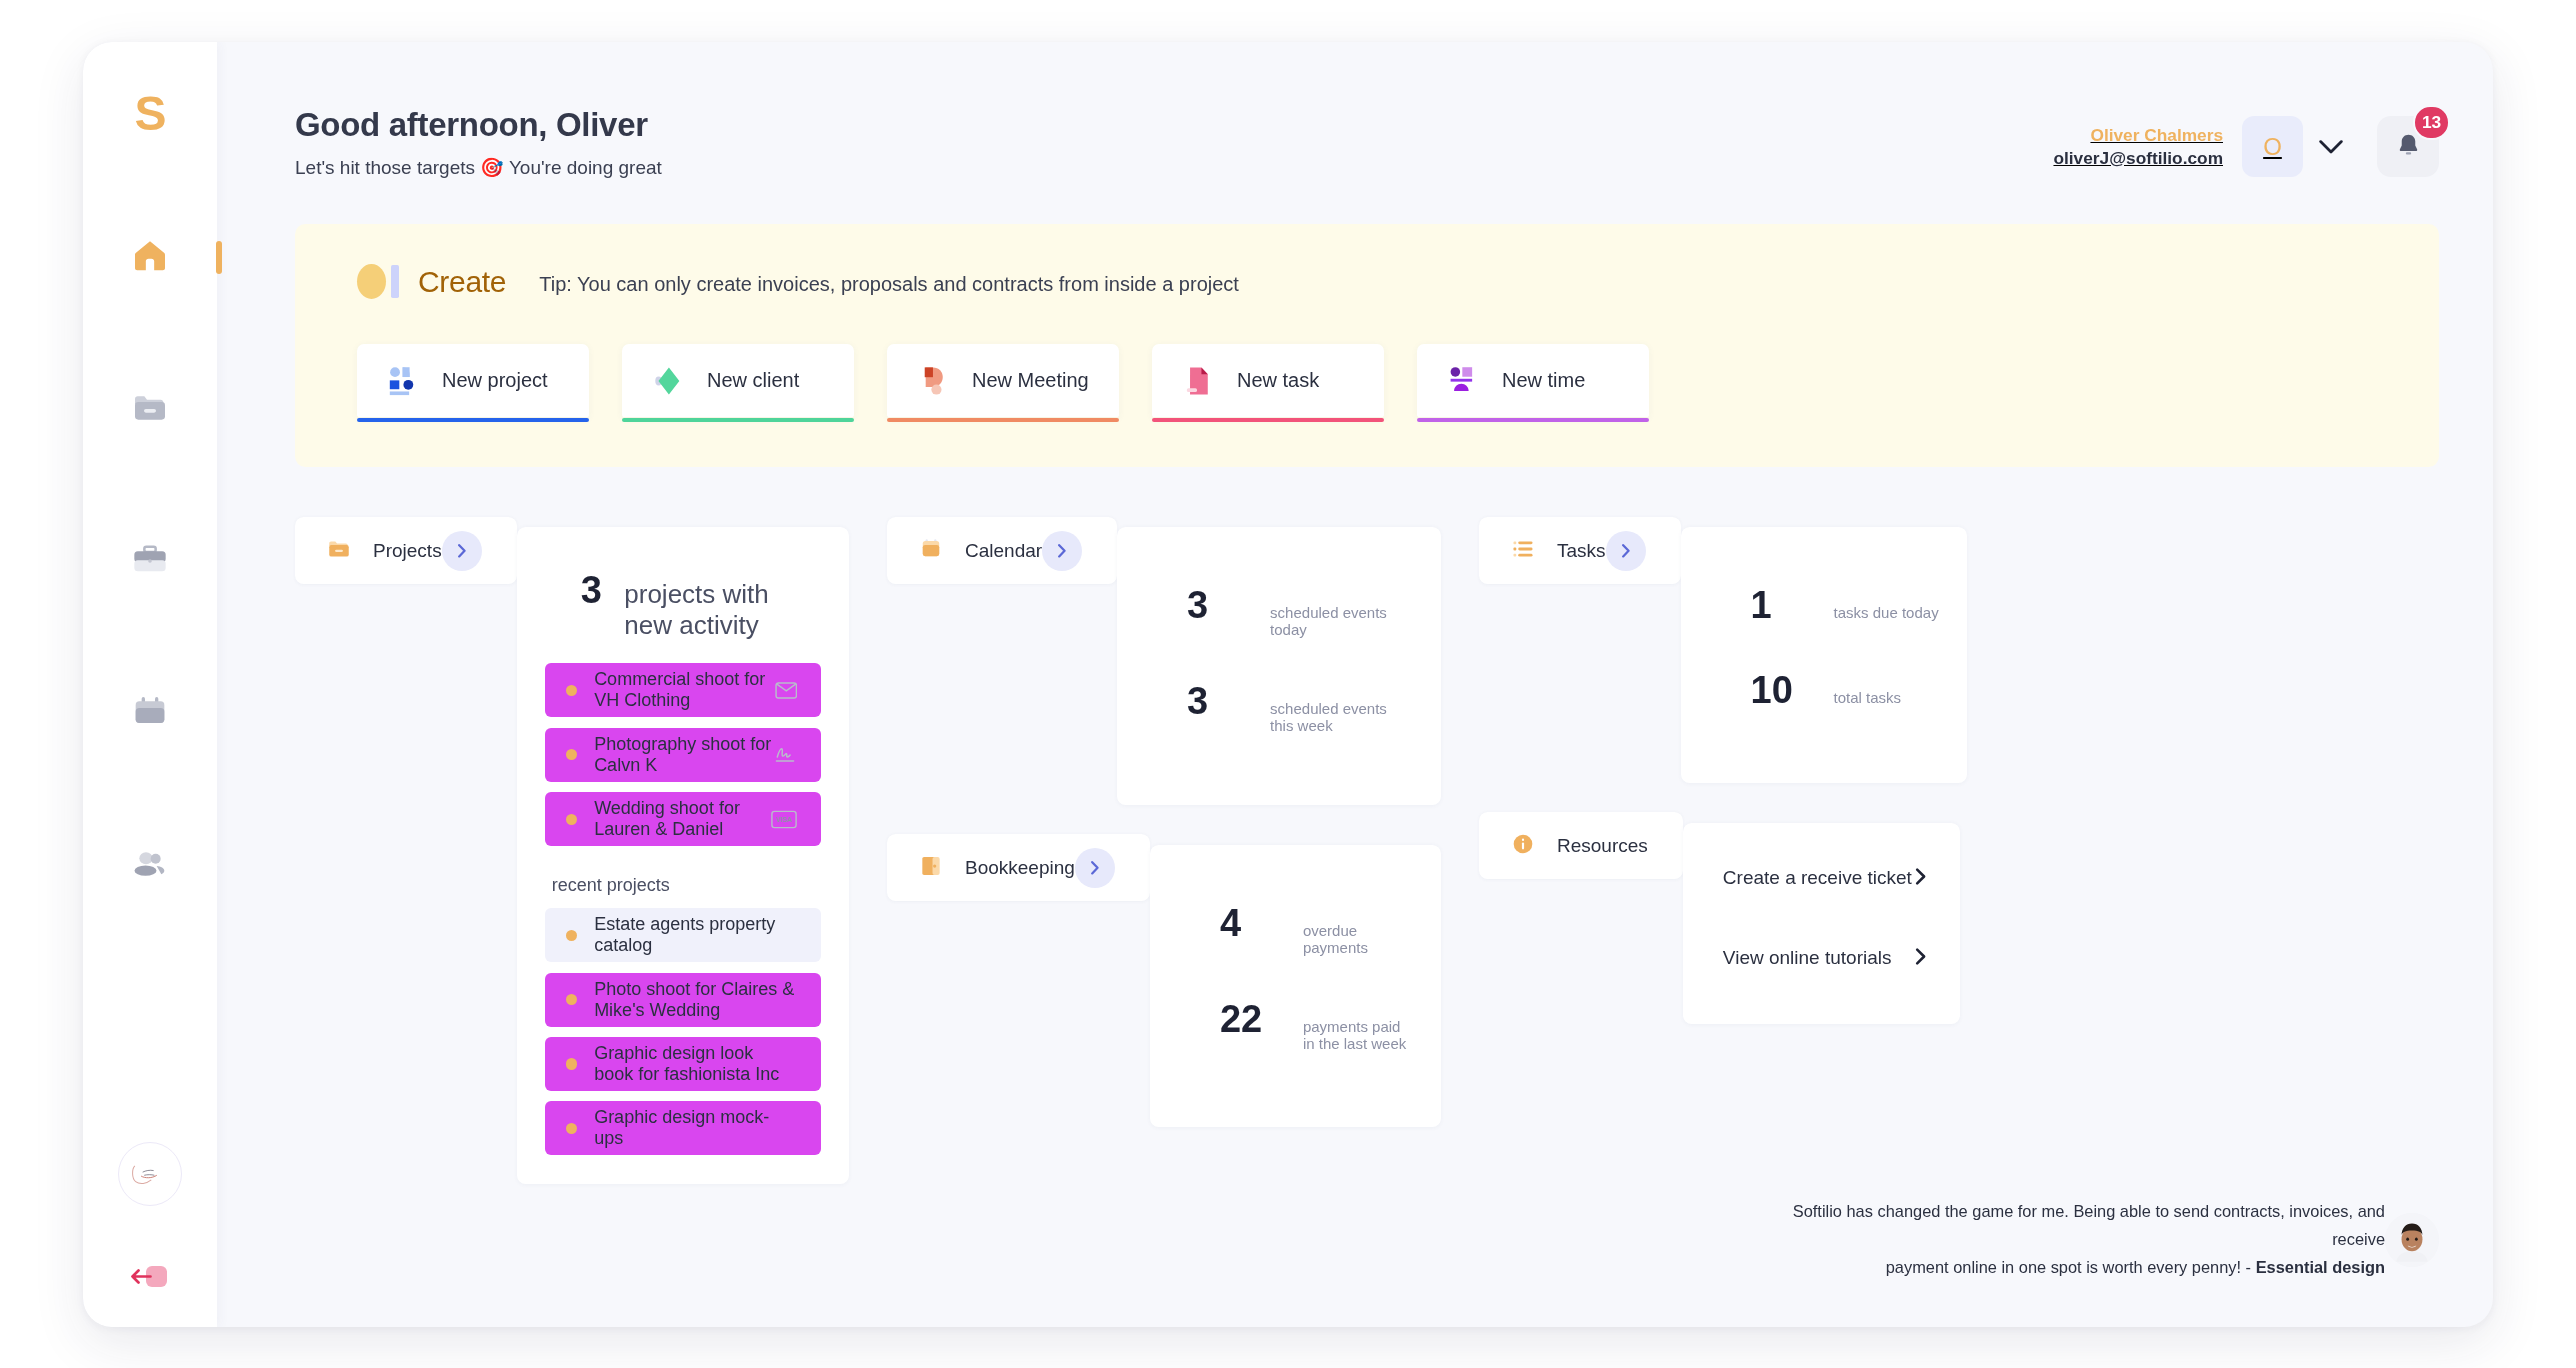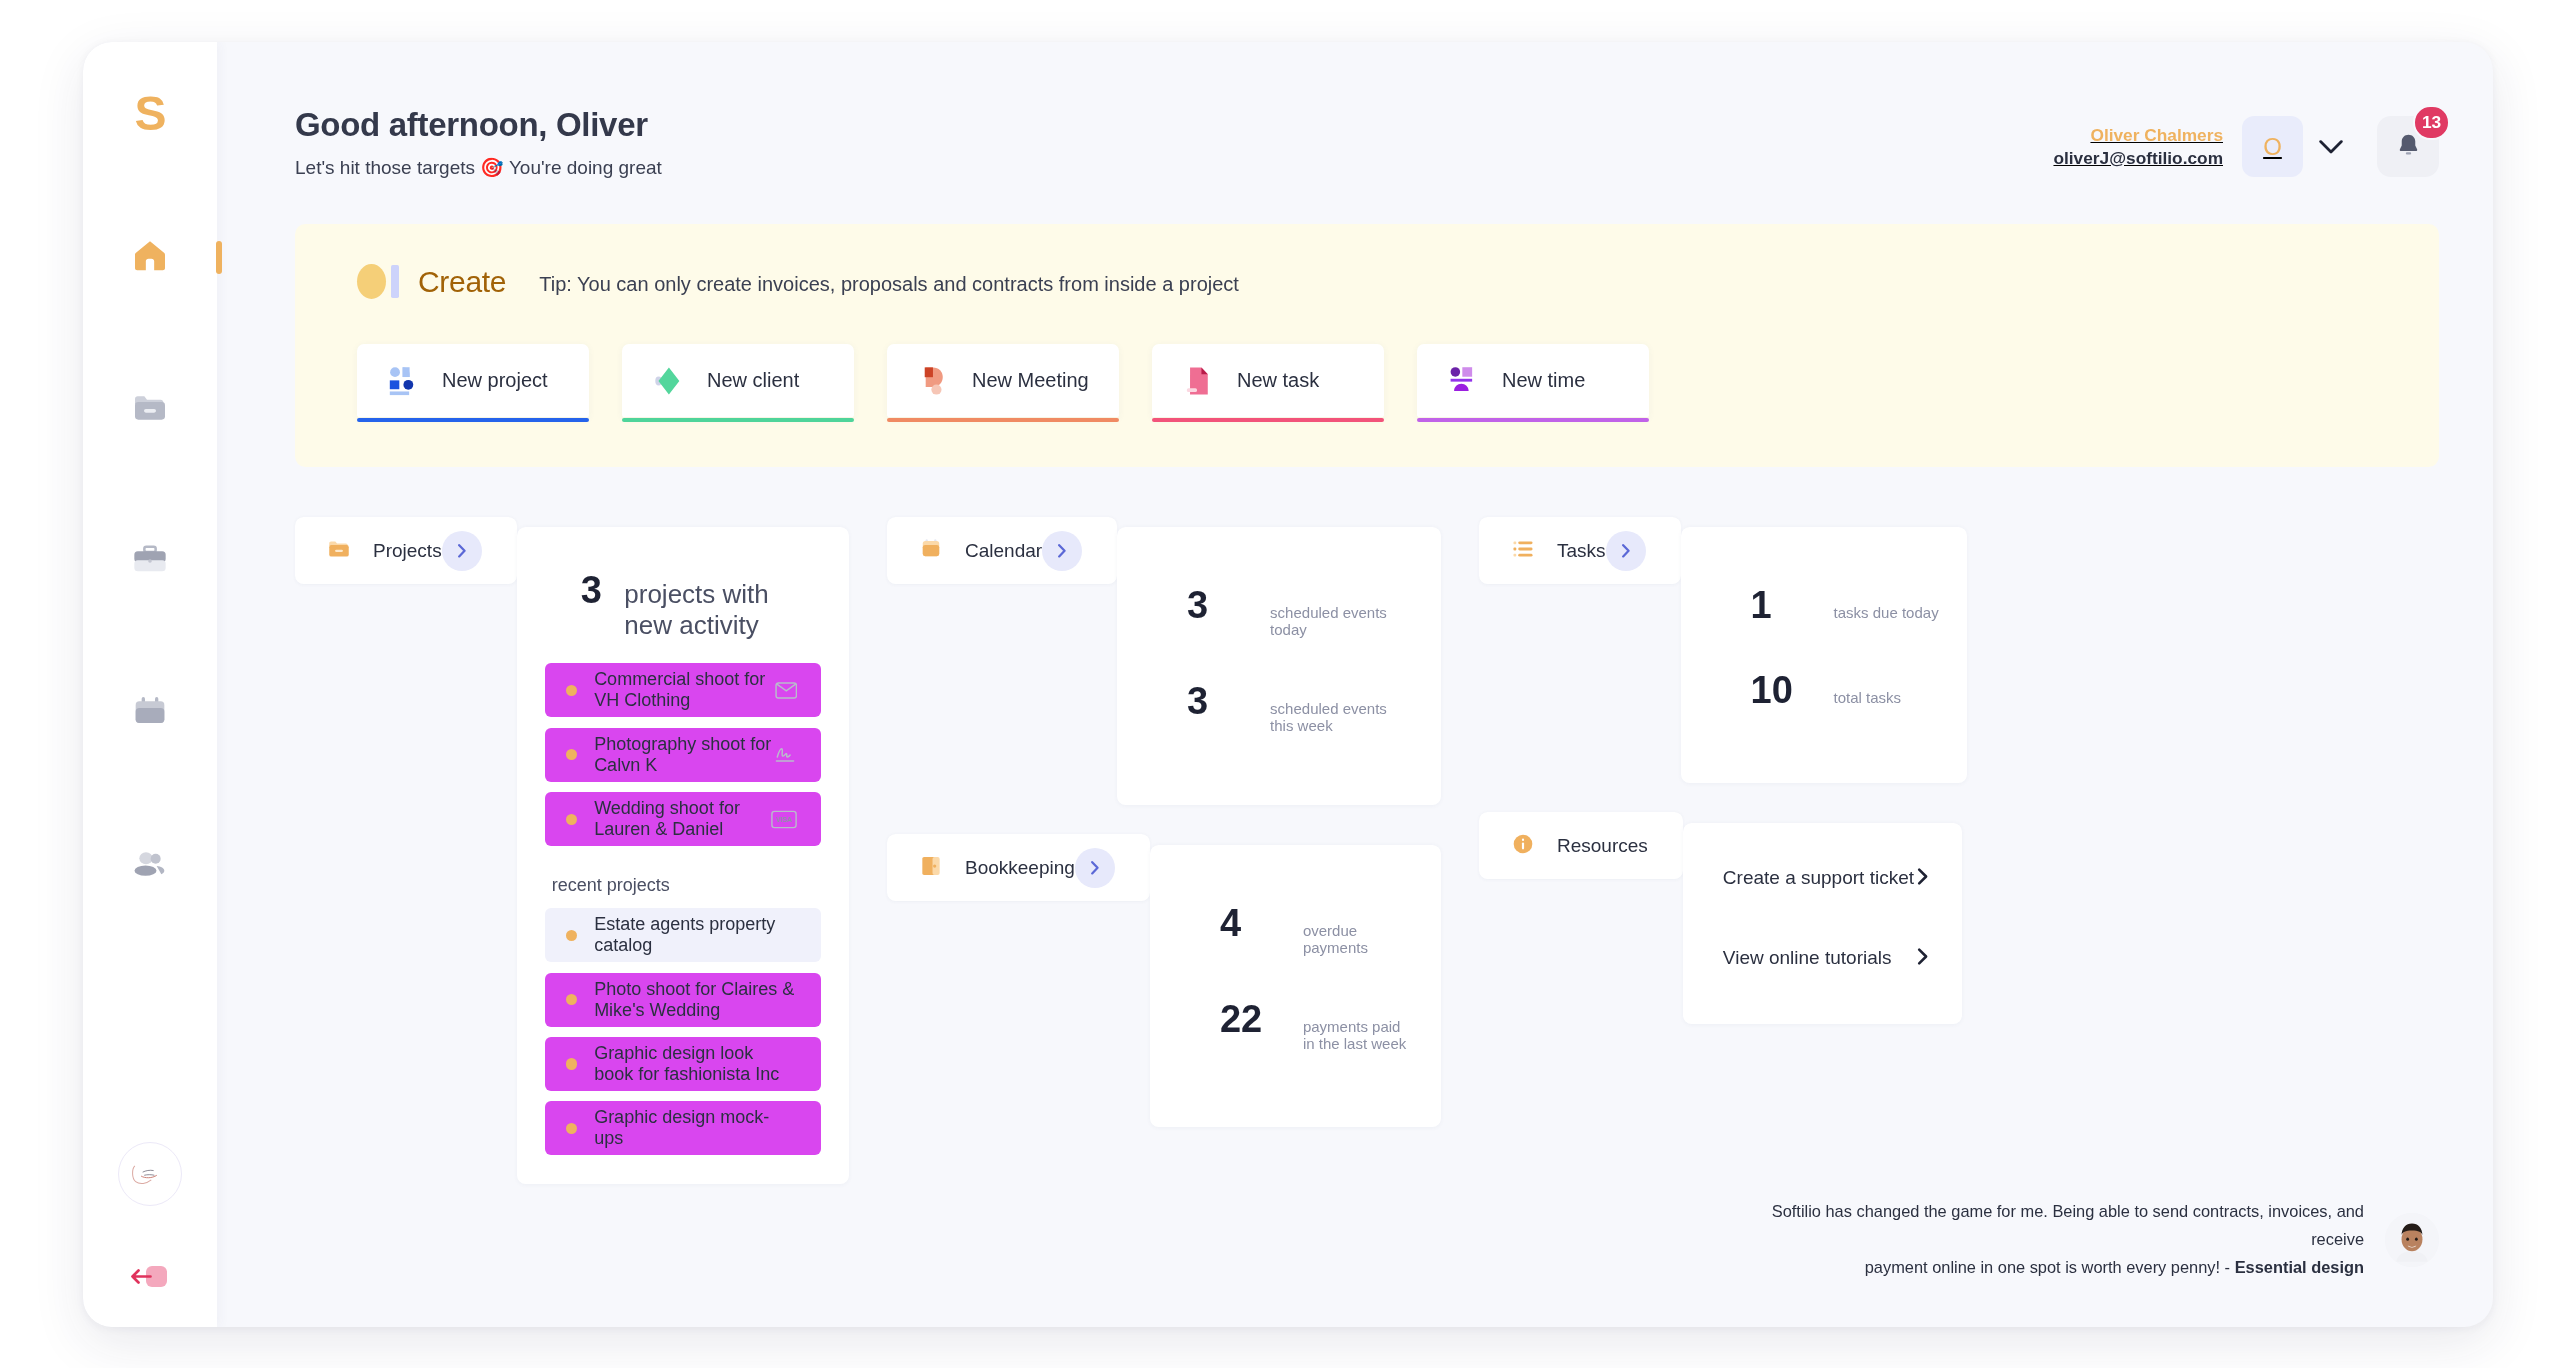--- a/index.html
+++ b/index.html
@@ -293,21 +293,20 @@
   }
   .res-label { font-size: 19px; color: #2b3040; }
 
   
   .testimonial {
     position: absolute;
     right: 54px;
     bottom: 45px;
     display: flex;
     align-items: center;
-    gap: 21px;
   }
   .testimonial-text {
     font-size: 16.4px;
     color: #2b3040;
     text-align: right;
     line-height: 1.7;
     max-width: 606px;
   }
   .testimonial-text b { font-weight: bold; }
   .testimonial-avatar {
@@ -710,21 +709,21 @@
                   <circle cx="12" cy="12" r="8.6" fill="#f0b05e"></circle>
                   <rect x="11" y="7" width="2" height="2.2" rx="1" fill="#fff"></rect>
                   <rect x="11" y="10.6" width="2" height="6.4" rx="1" fill="#fff"></rect>
                 </svg>
               </span>
               <span class="panel-title">Resources</span>
             </div>
           </div>
           <div class="panel-body" style="padding:15.6px 7px 26px 7px;">
             <div class="res-row">
-              <span class="res-label">Create a support ticket</span>
+              <span class="res-label">Create a receive ticket</span>
               <span>
                 <svg width="17.3" height="19" viewBox="0 0 20 22">
                     <path d="M6 3 14 11 6 19" stroke="#1e2233" stroke-width="3" fill="none" stroke-linecap="round" stroke-linejoin="round"></path>
                   </svg>
               </span>
             </div>
             <div class="res-row">
               <span class="res-label">View online tutorials</span>
               <span>
                 <svg width="17.3" height="19" viewBox="0 0 20 22">

